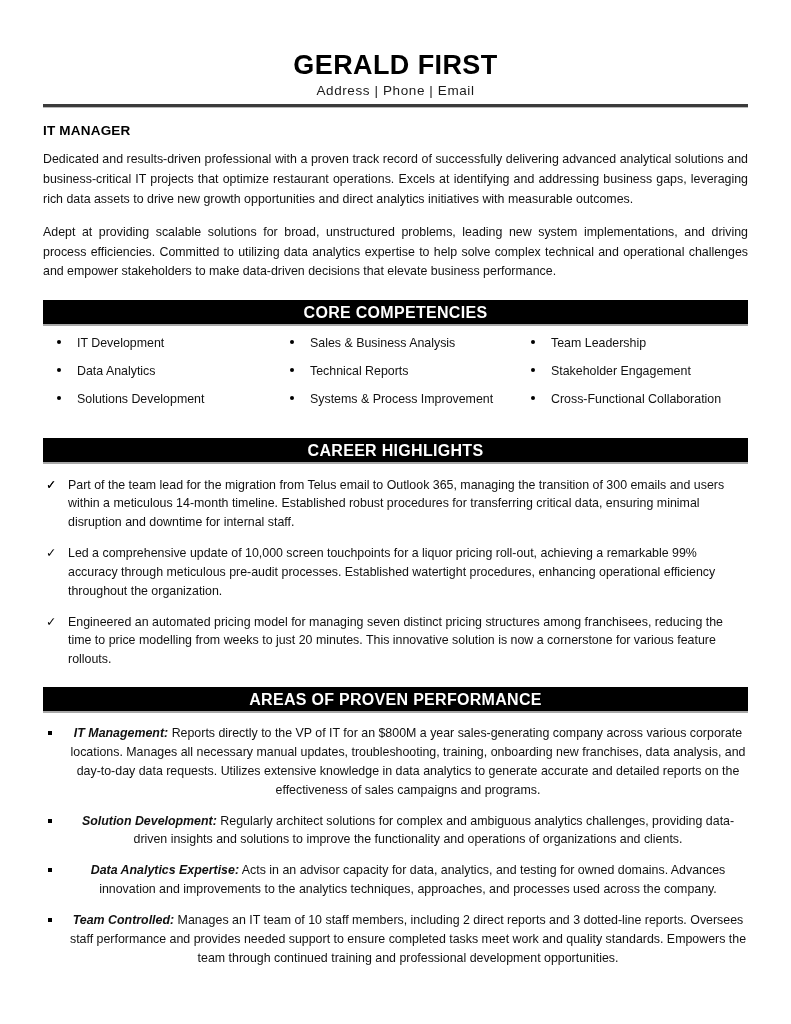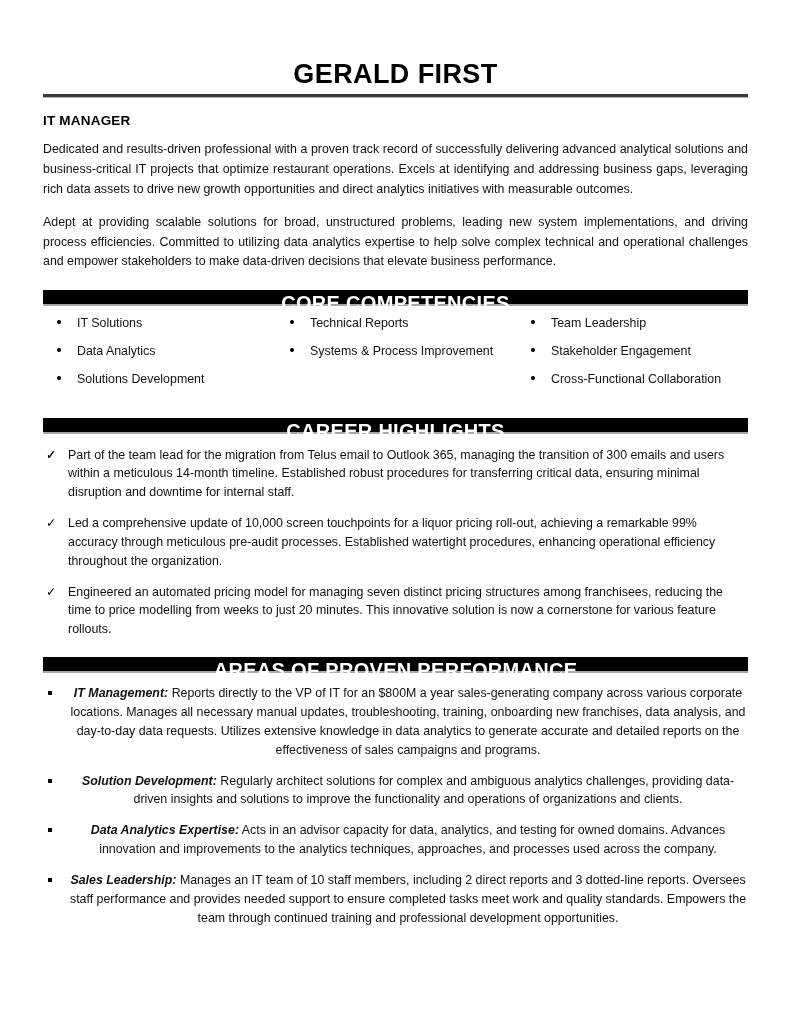--- a/index.html
+++ b/index.html
@@ -20,21 +20,21 @@
     width: 791px;
     height: 1024px;
     box-sizing: border-box;
     padding: 0;
     position: relative;
     background: #fff;
   }
   .content {
     position: absolute;
     left: 43px;
-    top: 16px;
+    top: 7px;
     width: 705px;
   }
 
   
   .name {
     text-align: center;
     font-size: 27px;
     font-weight: bold;
     letter-spacing: 0.4px;
     line-height: 1.05;
@@ -78,24 +78,24 @@
     text-align: justify;
     color: #111;
   }
   .summary p:last-child { margin-bottom: 0; }
 
   
   .section-bar {
     background: #000000;
     color: #ffffff;
     text-align: center;
-    font-size: 20px;
+    font-size: 16px;
     font-weight: bold;
     letter-spacing: 0.3px;
-    height: 16px;
+    height: 26px;
     line-height: 26px;
     width: 705px;
     box-sizing: border-box;
     border-bottom: 2px solid #a8a8a8;
     margin-top: 18px;
   }
 
   
   .competencies {
     display: flex;
@@ -176,38 +176,40 @@
   }
 </style>
 </head>
 <body>
 
 <div class="page">
   <div class="content">
 
     <div>
       <h1 class="name">GERALD FIRST</h1>
+      <div class="contact-line">Address  |  Phone  |  Email</div>
       <div class="header-rule"></div>
     </div>
 
     <div class="job-title">IT MANAGER</div>
 
     <div class="summary">
       <p>Dedicated and results-driven professional with a proven track record of successfully delivering advanced analytical solutions and business-critical IT projects that optimize restaurant operations. Excels at identifying and addressing business gaps, leveraging rich data assets to drive new growth opportunities and direct analytics initiatives with measurable outcomes.</p>
       <p>Adept at providing scalable solutions for broad, unstructured problems, leading new system implementations, and driving process efficiencies. Committed to utilizing data analytics expertise to help solve complex technical and operational challenges and empower stakeholders to make data-driven decisions that elevate business performance.</p>
     </div>
 
     <div class="section-bar">CORE COMPETENCIES</div>
     <div class="competencies">
       <div class="comp-col">
-        <div class="comp-item"><span class="dot"></span><span>IT Solutions</span></div>
+        <div class="comp-item"><span class="dot"></span><span>IT Development</span></div>
         <div class="comp-item"><span class="dot"></span><span>Data Analytics</span></div>
         <div class="comp-item"><span class="dot"></span><span>Solutions Development</span></div>
       </div>
       <div class="comp-col">
+        <div class="comp-item"><span class="dot"></span><span>Sales &amp; Business Analysis</span></div>
         <div class="comp-item"><span class="dot"></span><span>Technical Reports</span></div>
         <div class="comp-item"><span class="dot"></span><span>Systems &amp; Process Improvement</span></div>
       </div>
       <div class="comp-col">
         <div class="comp-item"><span class="dot"></span><span>Team Leadership</span></div>
         <div class="comp-item"><span class="dot"></span><span>Stakeholder Engagement</span></div>
         <div class="comp-item"><span class="dot"></span><span>Cross-Functional Collaboration</span></div>
       </div>
     </div>
 
@@ -239,18 +241,18 @@
       <div class="square-item">
         <span class="sq"></span>
         <span class="lead-in">Solution Development:</span><span> Regularly architect solutions for complex and ambiguous analytics challenges, providing data-driven insights and solutions to improve the functionality and operations of organizations and clients.</span>
       </div>
       <div class="square-item">
         <span class="sq"></span>
         <span class="lead-in">Data Analytics Expertise:</span><span> Acts in an advisor capacity for data, analytics, and testing for owned domains. Advances innovation and improvements to the analytics techniques, approaches, and processes used across the company.</span>
       </div>
       <div class="square-item">
         <span class="sq"></span>
-        <span class="lead-in">Sales Leadership:</span><span> Manages an IT team of 10 staff members, including 2 direct reports and 3 dotted-line reports. Oversees staff performance and provides needed support to ensure completed tasks meet work and quality standards. Empowers the team through continued training and professional development opportunities.</span>
+        <span class="lead-in">Team Controlled:</span><span> Manages an IT team of 10 staff members, including 2 direct reports and 3 dotted-line reports. Oversees staff performance and provides needed support to ensure completed tasks meet work and quality standards. Empowers the team through continued training and professional development opportunities.</span>
       </div>
     </div>
 
   </div>
 </div>
 
 </body></html>

